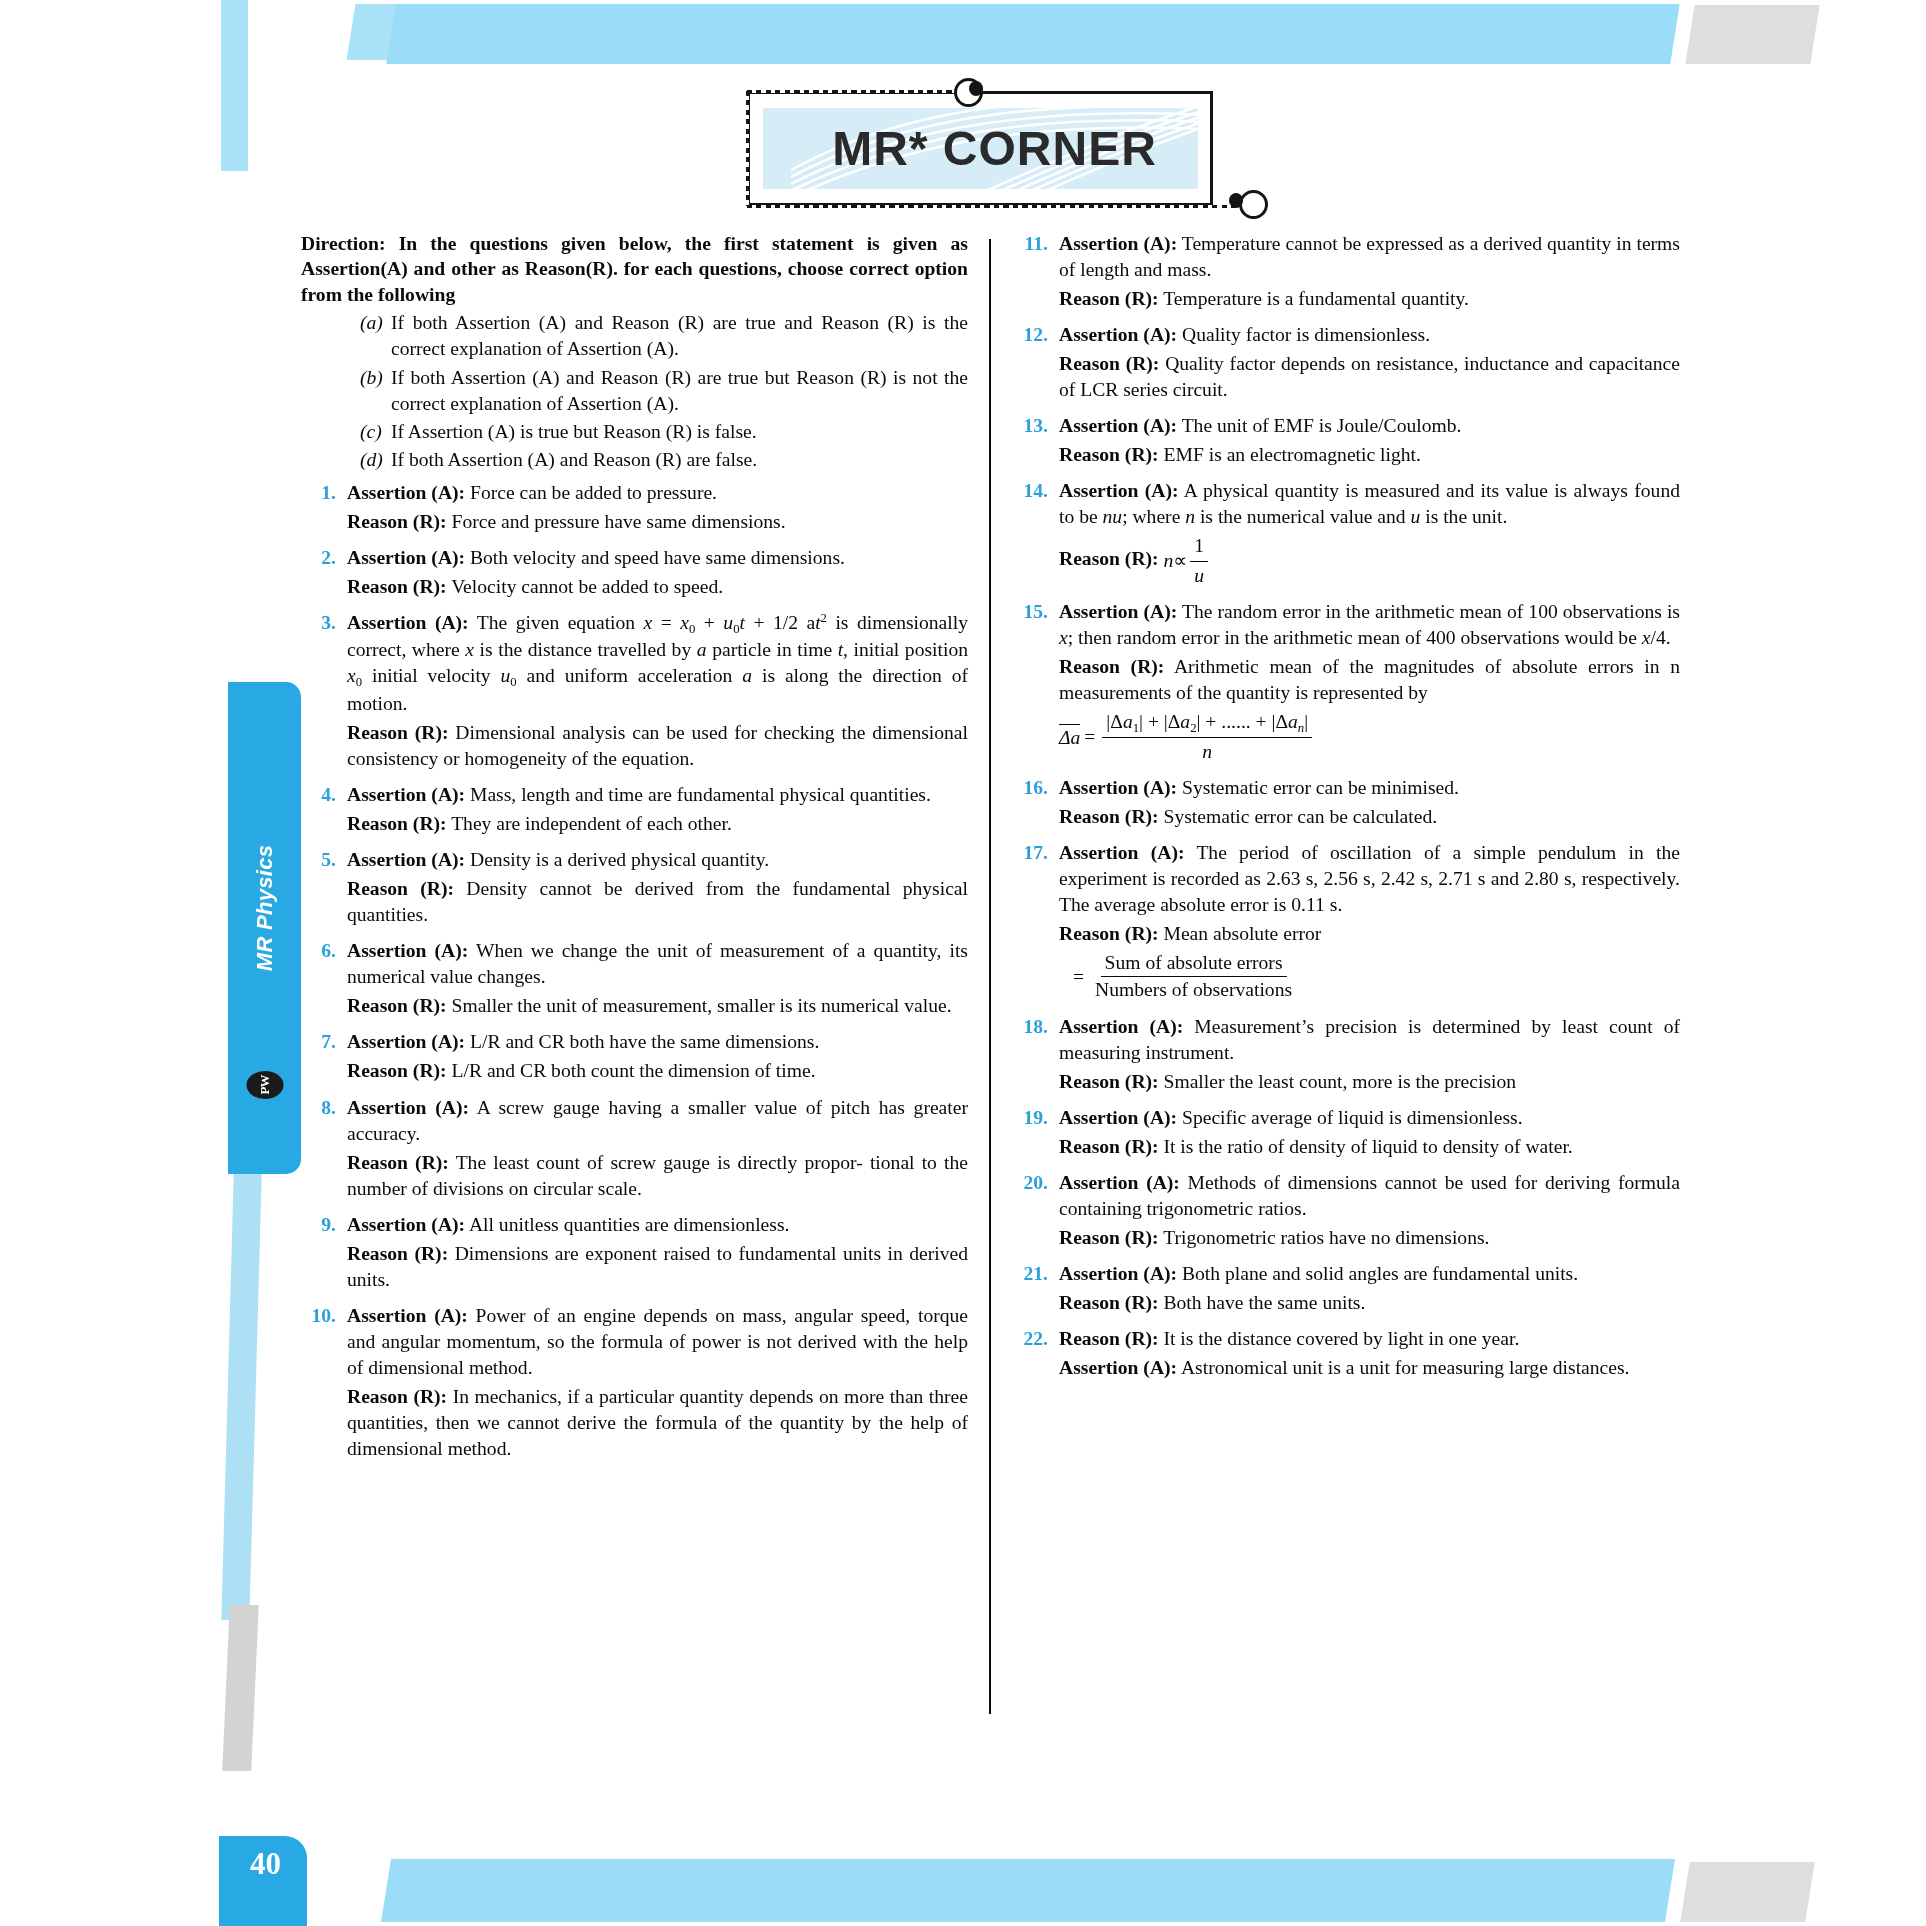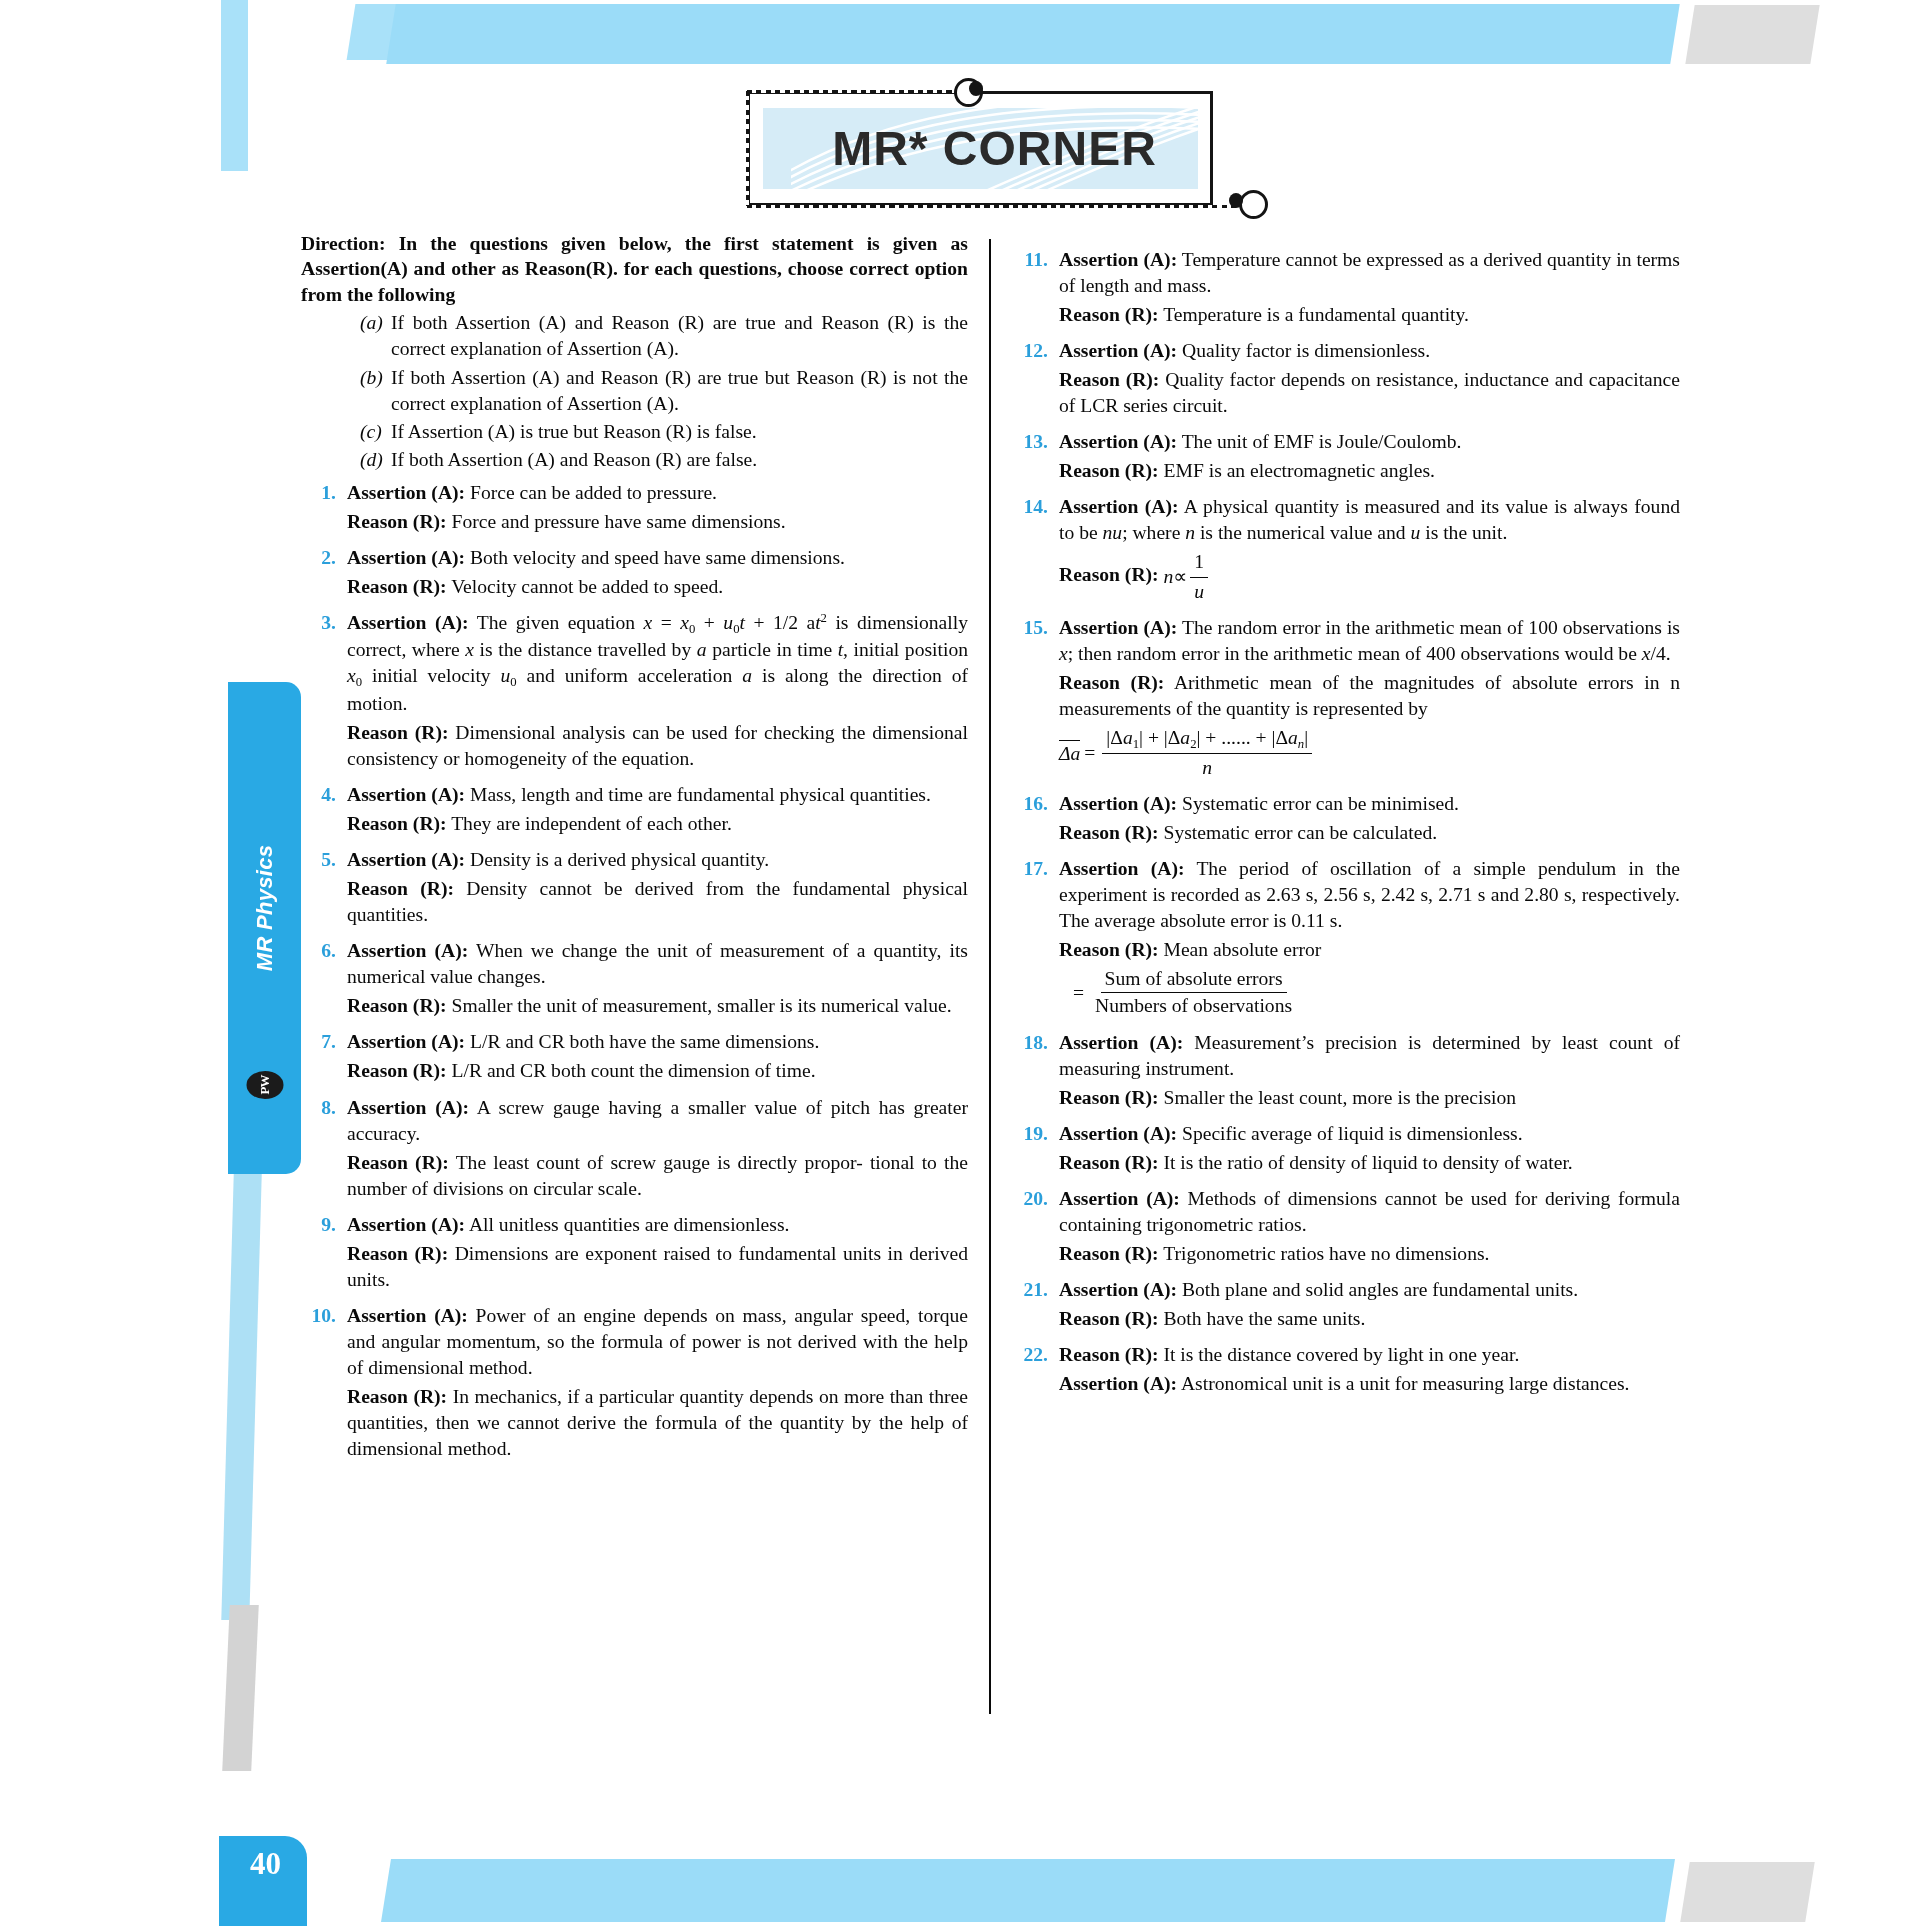--- a/index.html
+++ b/index.html
@@ -398,41 +398,41 @@
       <div class="qbody">
         <div class="line"><span class="lbl">Assertion (A):</span> <span>Power of an engine depends on mass, angular speed, torque and angular momentum, so the formula of power is not derived with the help of dimensional method.</span></div>
         <div class="line"><span class="lbl">Reason (R):</span> <span>In mechanics, if a particular quantity depends on more than three quantities, then we cannot derive the formula of the quantity by the help of dimensional method.</span></div>
       </div>
     </div>
 
   </div>
 
   <div class="col col-right">
 
-    <div class="qitem" style="margin-top:16px">
+    <div class="qitem" style="margin-top:0">
       <div class="qnum">11.</div>
       <div class="qbody">
         <div class="line"><span class="lbl">Assertion (A):</span> <span>Temperature cannot be expressed as a derived quantity in terms of length and mass.</span></div>
         <div class="line"><span class="lbl">Reason (R):</span> <span>Temperature is a fundamental quantity.</span></div>
       </div>
     </div>
 
     <div class="qitem">
       <div class="qnum">12.</div>
       <div class="qbody">
         <div class="line"><span class="lbl">Assertion (A):</span> <span>Quality factor is dimensionless.</span></div>
         <div class="line"><span class="lbl">Reason (R):</span> <span>Quality factor depends on resistance, inductance and capacitance of LCR series circuit.</span></div>
       </div>
     </div>
 
     <div class="qitem">
       <div class="qnum">13.</div>
       <div class="qbody">
         <div class="line"><span class="lbl">Assertion (A):</span> <span>The unit of EMF is Joule/Coulomb.</span></div>
-        <div class="line"><span class="lbl">Reason (R):</span> <span>EMF is an electromagnetic angles.</span></div>
+        <div class="line"><span class="lbl">Reason (R):</span> <span>EMF is an electromagnetic light.</span></div>
       </div>
     </div>
 
     <div class="qitem">
       <div class="qnum">14.</div>
       <div class="qbody">
         <div class="line">
           <span class="lbl">Assertion (A):</span>
           <span>A physical quantity is measured and its value is always found to be <i class="v">nu</i>; where <i class="v">n</i> is the numerical value and <i class="v">u</i> is the unit.</span>
         </div>

